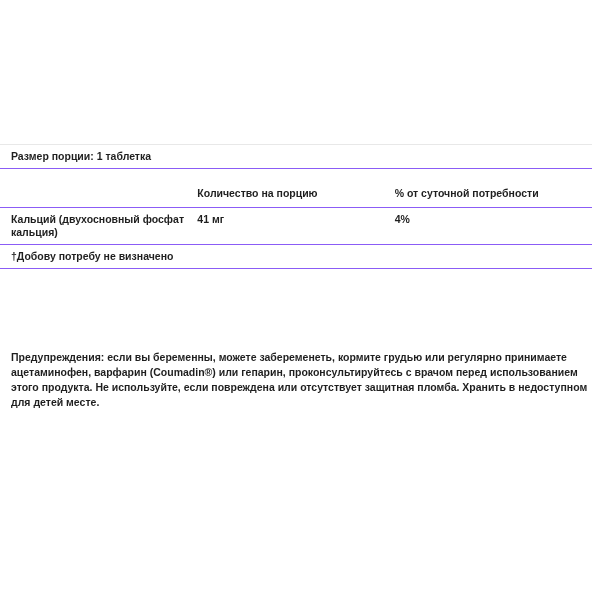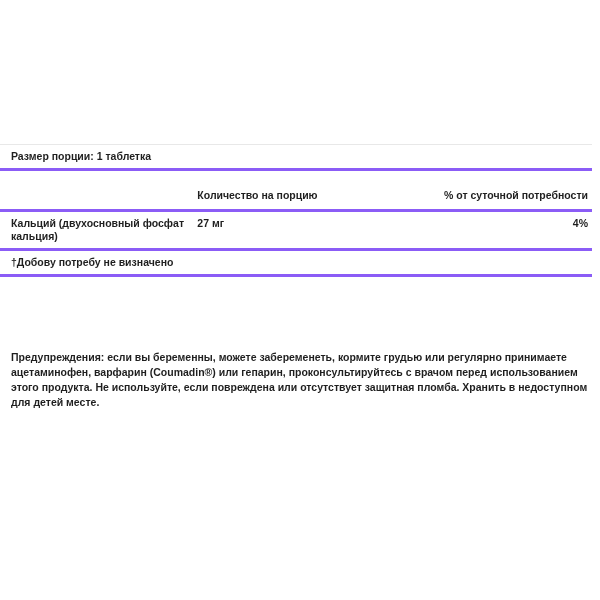--- a/index.html
+++ b/index.html
@@ -13,33 +13,33 @@
   .page { position:relative; width:600px; height:600px; }
 
   
   .facts {
     position:absolute;
     left:0; top:144px;
     width:592px;
     border-collapse:collapse;
     table-layout:fixed;
   }
-  .facts tr { border-bottom:3px solid #8b5cf6; }
+  .facts tr { border-bottom:1px solid #8b5cf6; }
   .facts tr.first { border-top:1px solid #e8e8e8; }
   .facts td {
     font-size:10.5px;
     font-weight:bold;
     line-height:13px;
     color:#1f1f1f;
     vertical-align:top;
     padding:5px 4px 5px 0;
   }
   .facts td.c1 { width:343px; padding-left:11px; }
   .facts td.c2 { width:117px; }
-  .facts td.c3 { width:132px;text-align:right; }
+  .facts td.c3 { width:132px; }
   .facts td.span3 { padding-left:11px; }
   .facts tr.serving td { padding-top:5px; padding-bottom:5px; }
   .facts tr.headrow td { padding-top:18px; padding-bottom:7px; }
   .facts tr.datarow td { padding-top:5px; padding-bottom:5px; }
   .facts tr.footrow td { padding-top:5px; padding-bottom:5px; }
 
   
   .notes {
     position:absolute;
     left:11px; top:350px;
@@ -69,21 +69,21 @@
       <tr class="headrow">
         <td class="c1"></td>
         <td class="c2">Количество на порцию</td>
         <td class="c3">% от суточной потребности</td>
       </tr>
 
 
 
       <tr class="datarow">
         <td class="c1">Кальций (двухосновный фосфат кальция)</td>
-        <td class="c2">27 мг</td>
+        <td class="c2">41 мг</td>
         <td class="c3">4%</td>
       </tr>
 
 
 
       <tr class="footrow">
         <td class="span3" colspan="3">†Добову потребу не визначено</td>
       </tr>
 
     </tbody>

